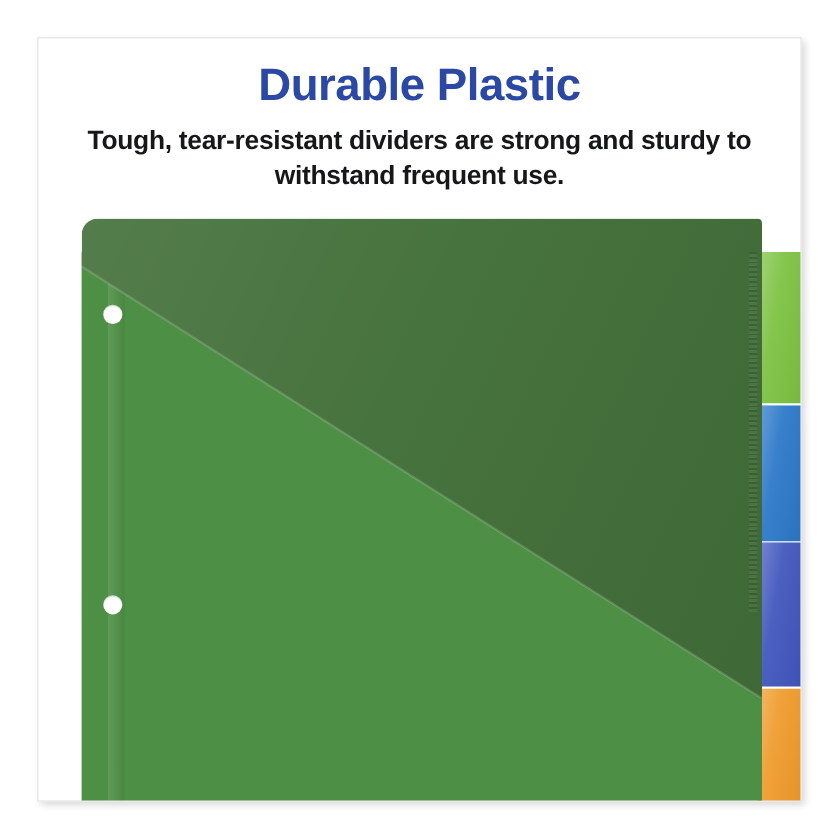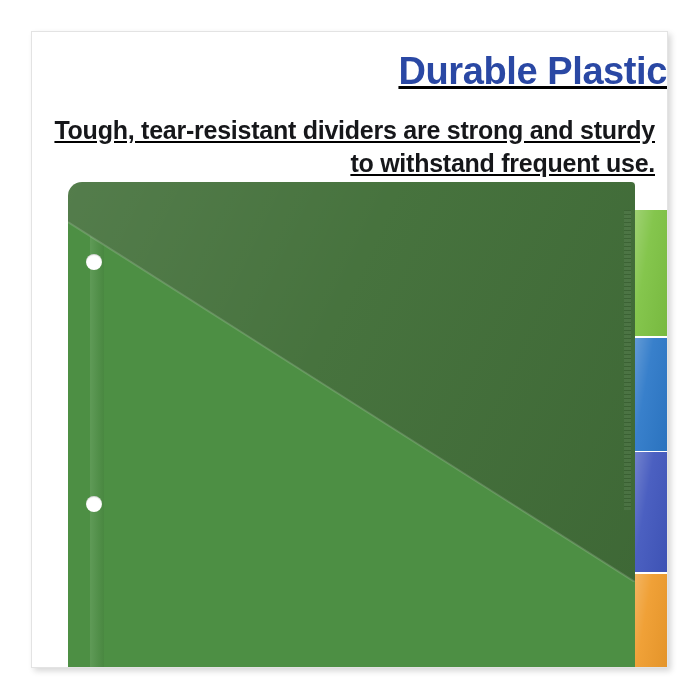--- a/index.html
+++ b/index.html
@@ -27,36 +27,35 @@
     box-sizing: border-box;
     overflow: hidden;
   }
 
   
   .text-block {
     position: absolute;
     left: 0;
     top: 0;
     width: 100%;
-    text-align: right;
-    text-decoration: underline;
+    text-align: center;
   }
   .headline {
     margin: 0;
     padding-top: 20px;
     font-size: 38px;
     font-weight: bold;
     letter-spacing: -0.4px;
     color: #2a48a4;
     line-height: 1.05;
   }
   .subhead {
-    margin: 12px;
+    margin: 0;
     padding-top: 10px;
-    font-size: 25px;
+    font-size: 22px;
     font-weight: bold;
     color: #16171a;
     line-height: 1.32;
     letter-spacing: -0.25px;
   }
 
   
   .divider-stage {
     position: absolute;
     left: 36px;          

